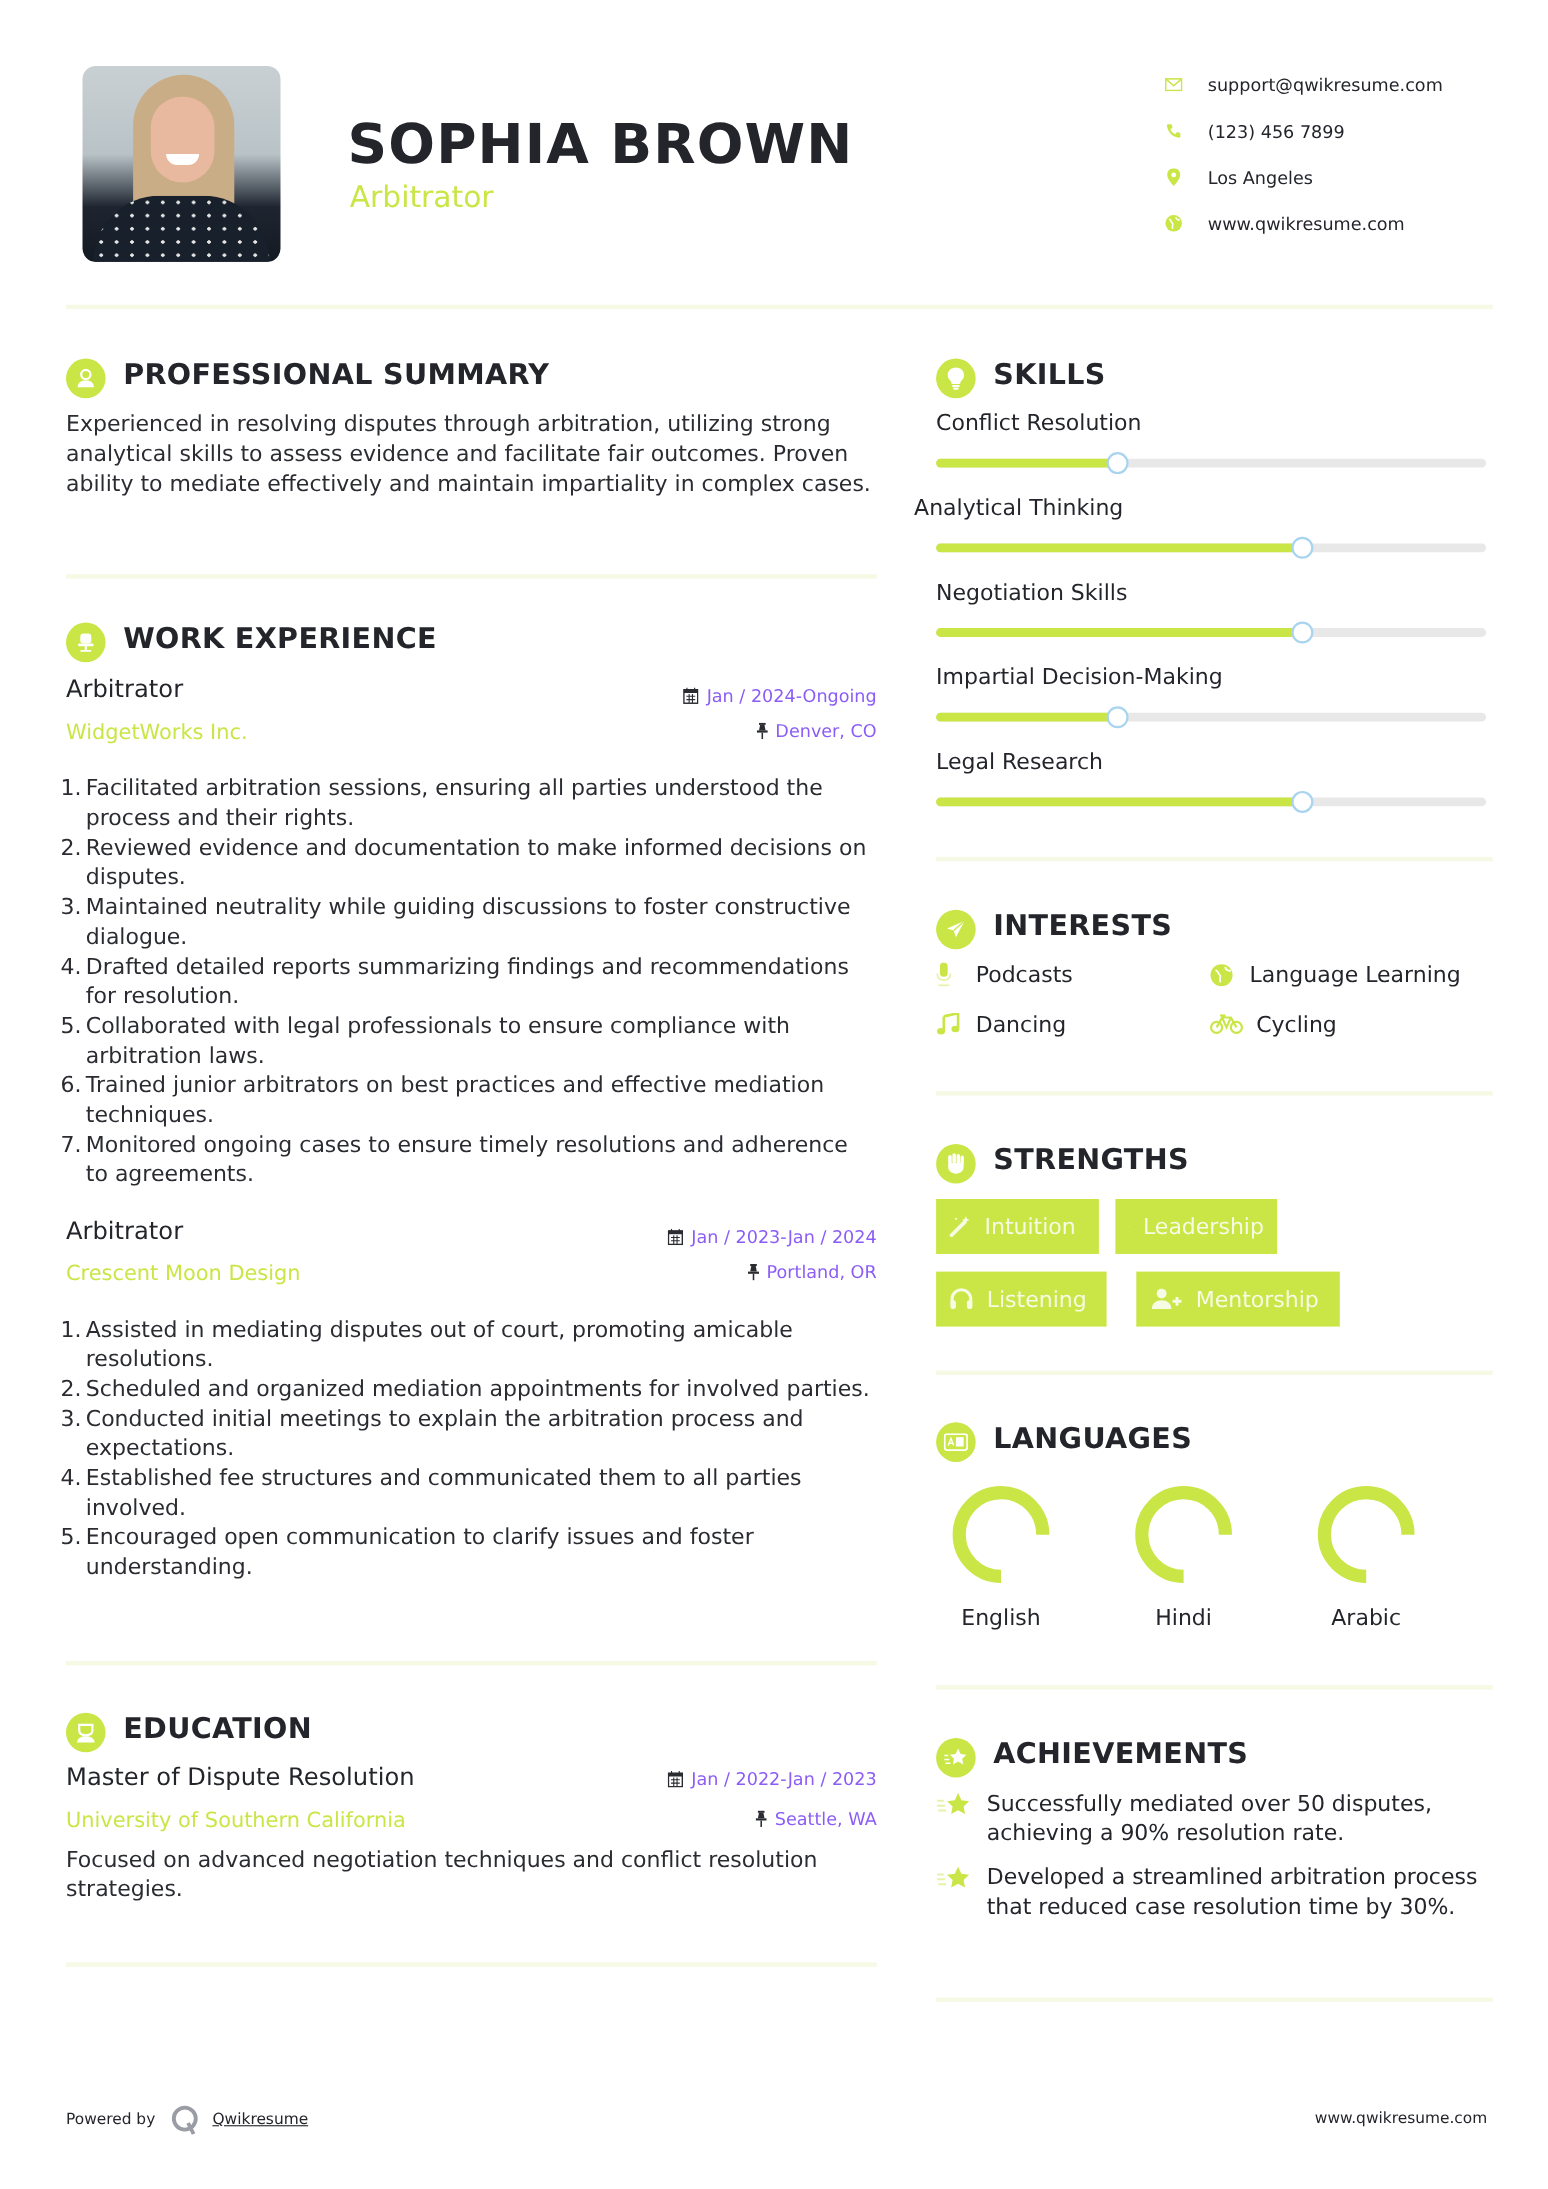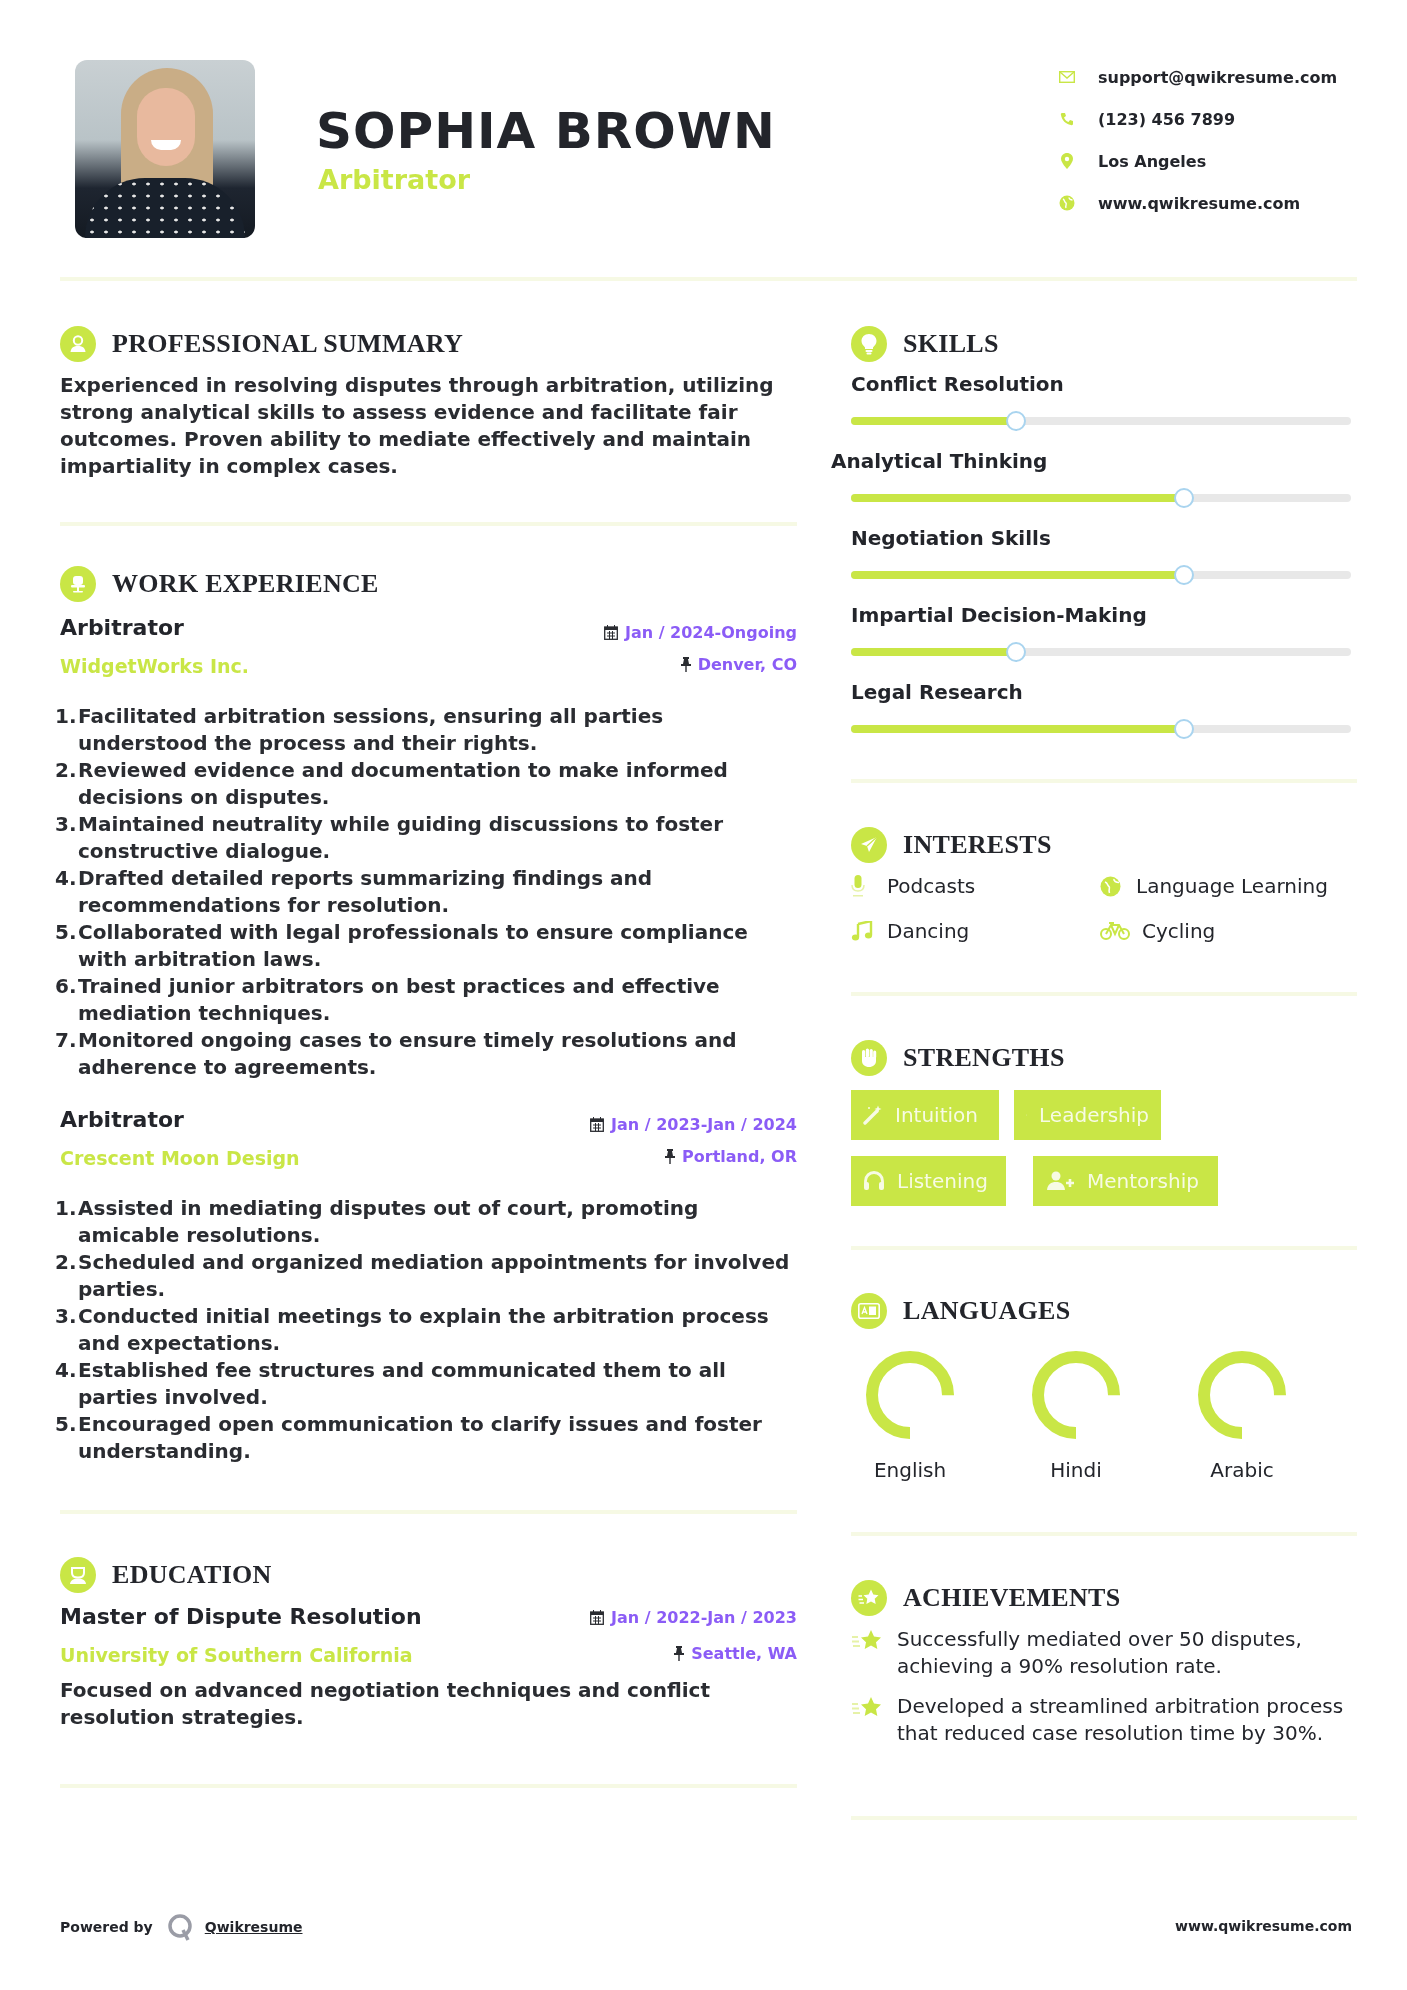--- a/index.html
+++ b/index.html
@@ -1,39 +1,39 @@
 <!DOCTYPE html>
 <html><head>
 <meta charset="utf-8">
 <style>
   * { box-sizing: border-box; margin: 0; padding: 0; }
   html, body { width: 1407px; height: 1990px; background: #ffffff; }
   body { position: relative; font-family: "DejaVu Sans", sans-serif; color: #23252b; overflow: hidden; }
-  .abs { position: absolute; font-weight: bold; }
+  .abs { position: absolute; }
 
   
   .photo { left: 75px; top: 60px; width: 180px; height: 178px; border-radius: 12px; overflow: hidden;
            background: linear-gradient(180deg, #c9d0d3 0%, #b9c3c7 45%, #1e2530 72%, #141a22 100%); }
   .photo .hair { position:absolute; left:46px; top:8px; width:92px; height:150px; border-radius:46px 46px 20px 20px; background:#c9ad86; }
   .photo .face { position:absolute; left:62px; top:28px; width:58px; height:78px; border-radius:29px 29px 30px 30px; background:#e8b99e; }
   .photo .smile { position:absolute; left:76px; top:80px; width:30px; height:10px; border-radius:0 0 15px 15px; background:#fff; }
   .photo .shirt { position:absolute; left:10px; top:118px; width:160px; height:70px; border-radius:60px 60px 0 0; background:#18202b;
                   background-image: radial-gradient(#e6e6e6 1.5px, transparent 2px); background-size: 14px 12px; }
   .name { left: 316px; top: 102px; font-size: 50px; font-weight: bold; letter-spacing: 1px; color: #23252b; }
   .jobtitle { left: 318px; top: 164px; font-size: 27px; color: #c9e646; }
 
   .contact { left: 1058px; top: 56px; width: 300px; }
   .contact-row { display: flex; align-items: center; height: 42px; }
   .contact-row .ic { width: 18px; height: 18px; margin-right: 22px; display:flex; align-items:center; justify-content:center; }
   .contact-row .tx { font-size: 16px; color: #23252b; }
 
   .divider { position: absolute; height: 4px; background: #f6f9e4; }
 
   
-  .sec-head { position: absolute; display: flex; align-items: center; font-family: Liberation Serif, serif; }
+  .sec-head { position: absolute; display: flex; align-items: flex-start; }
   .sec-icon { width: 36px; height: 36px; border-radius: 50%; background: #c9e646; display:flex; align-items:center; justify-content:center; margin-right: 16px; }
   .sec-title { font-size: 26px; font-weight: bold; color: #23252b; letter-spacing: 0.3px; }
 
   .para { font-size: 20px; line-height: 27px; color: #2a2c31; }
 
   .job-title { font-size: 22px; color: #23252b; }
   .company { font-size: 19px; color: #c9e646; }
   .meta { font-size: 16px; color: #8b5cf6; text-align: right; display:flex; align-items:center; justify-content:flex-end; }
   .meta svg { margin-right: 7px; }
 

